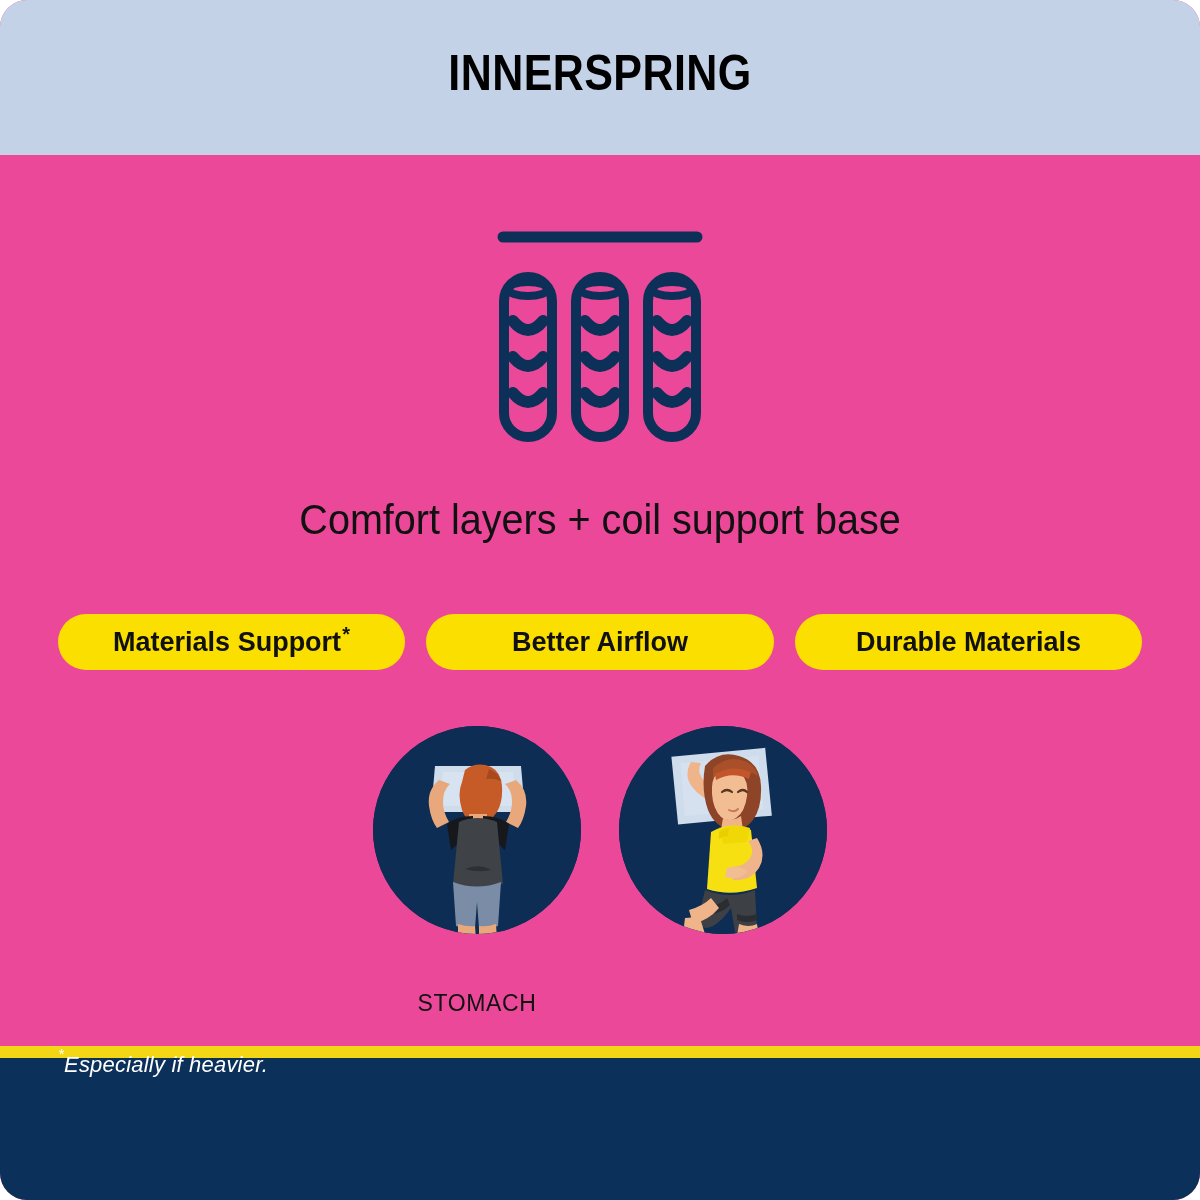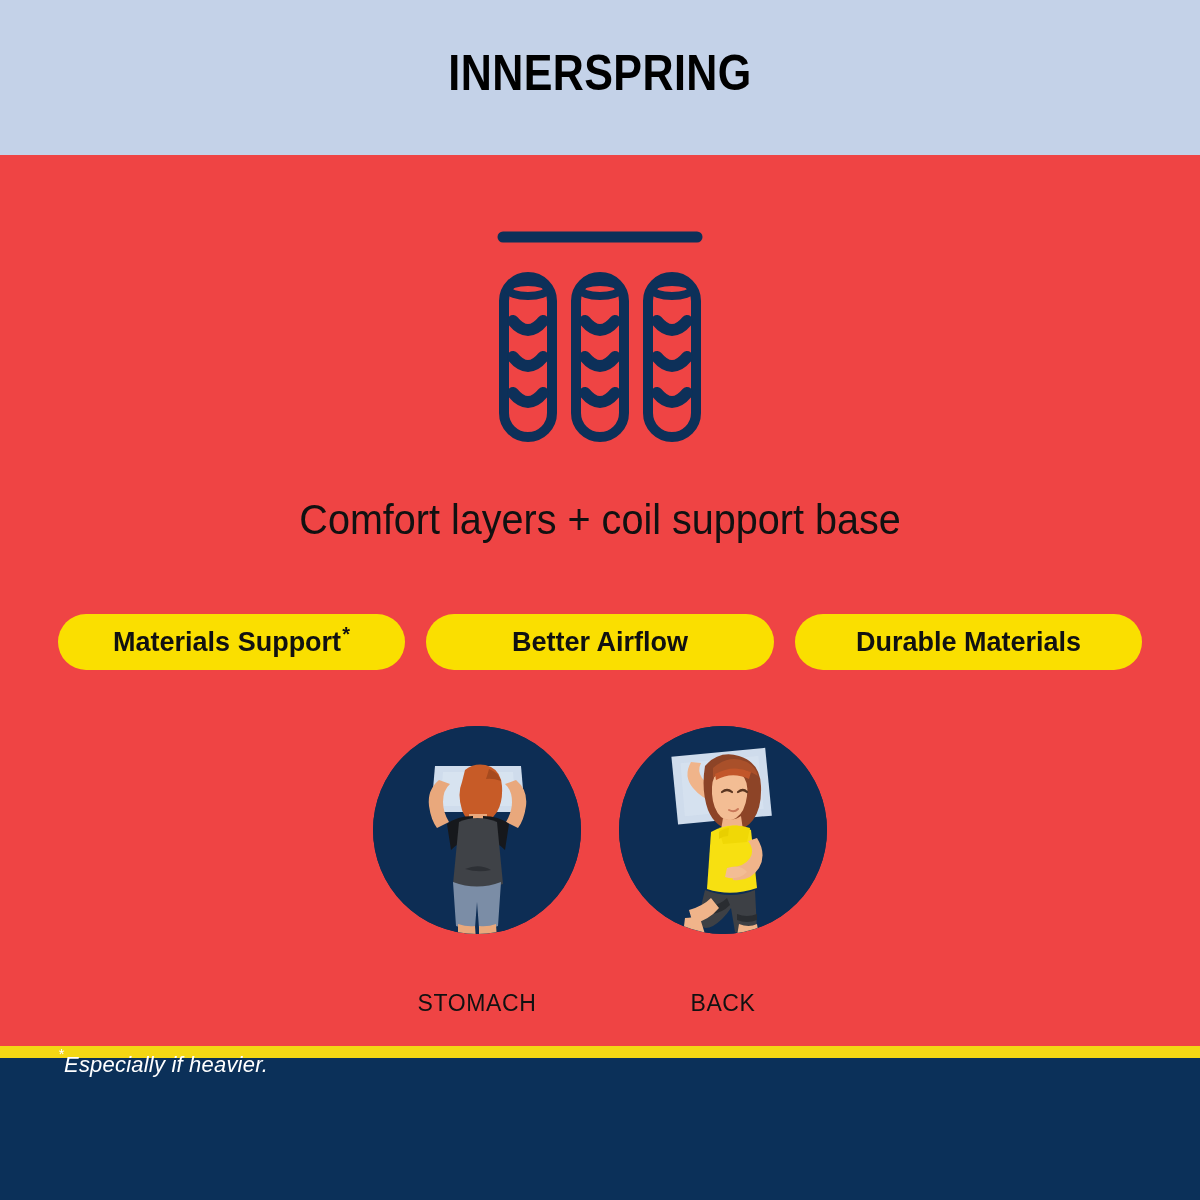--- a/index.html
+++ b/index.html
@@ -7,22 +7,23 @@
     padding: 0;
     background: #ffffff;
   }
   body {
     font-family: "Liberation Sans", sans-serif;
   }
   .canvas {
     position: relative;
     width: 1200px;
     height: 1200px;
-    background: #ef4444;
+    background: #ec4899;
     overflow: hidden;
+    border-radius: 27px;
   }
 
   
   .header-band {
     position: absolute;
     left: 0; top: 0;
     width: 1200px;
     height: 155px;
     background: #c4d2e8;
   }
@@ -292,21 +293,20 @@
           <path d="M86 164 q26 10 50 0 l2 40 q-12 6 -22 2 l-4 -24 q-8 12 -18 18 q-10 5 -16 -3 Z" fill="#3d4045"></path>
           <path d="M118 188 q10 4 20 0 l0 6 q-10 4 -20 0 Z" fill="#2a2d31"></path>
           <path d="M92 180 q10 -2 16 -8 l3 7 q-8 8 -18 9 Z" fill="#2a2d31"></path>
 
           <path d="M70 184 q14 -4 22 -12 l8 10 q-10 12 -26 16 Z" fill="#f0b48a"></path>
           <path d="M66 192 q8 0 14 -3 l6 19 l-22 0 Z" fill="#f0b48a"></path>
 
           <path d="M120 198 q10 4 18 0 l2 12 l-22 0 Z" fill="#f0b48a"></path>
         </svg>
       </div>
-      <div class="pos-label">BACK</div>
     </div>
 
   </div>
 
   <div class="footer-stripe"></div>
   <div class="footer-band"></div>
   <div class="footnote">
     <span class="star">*</span><span>Especially if heavier.</span>
   </div>
 

